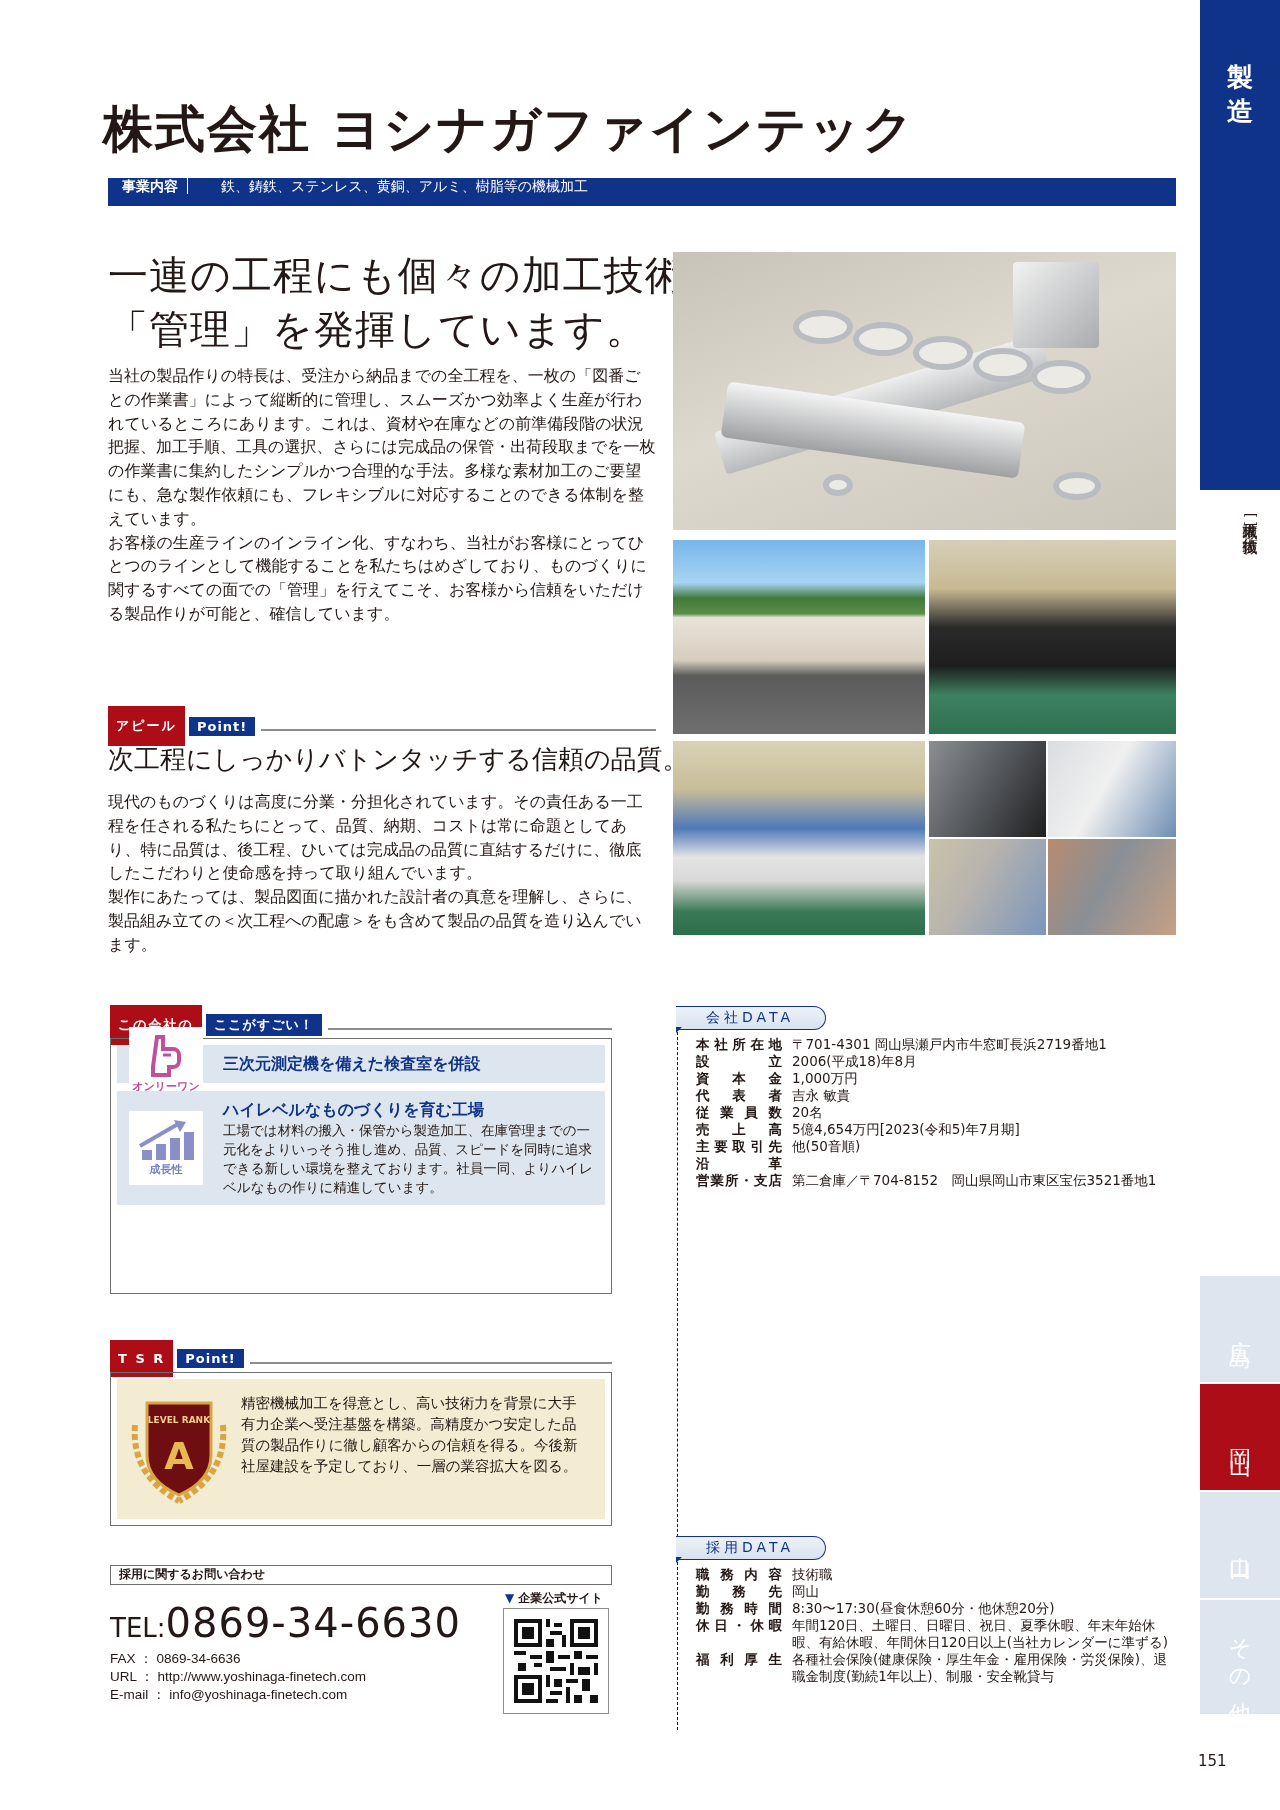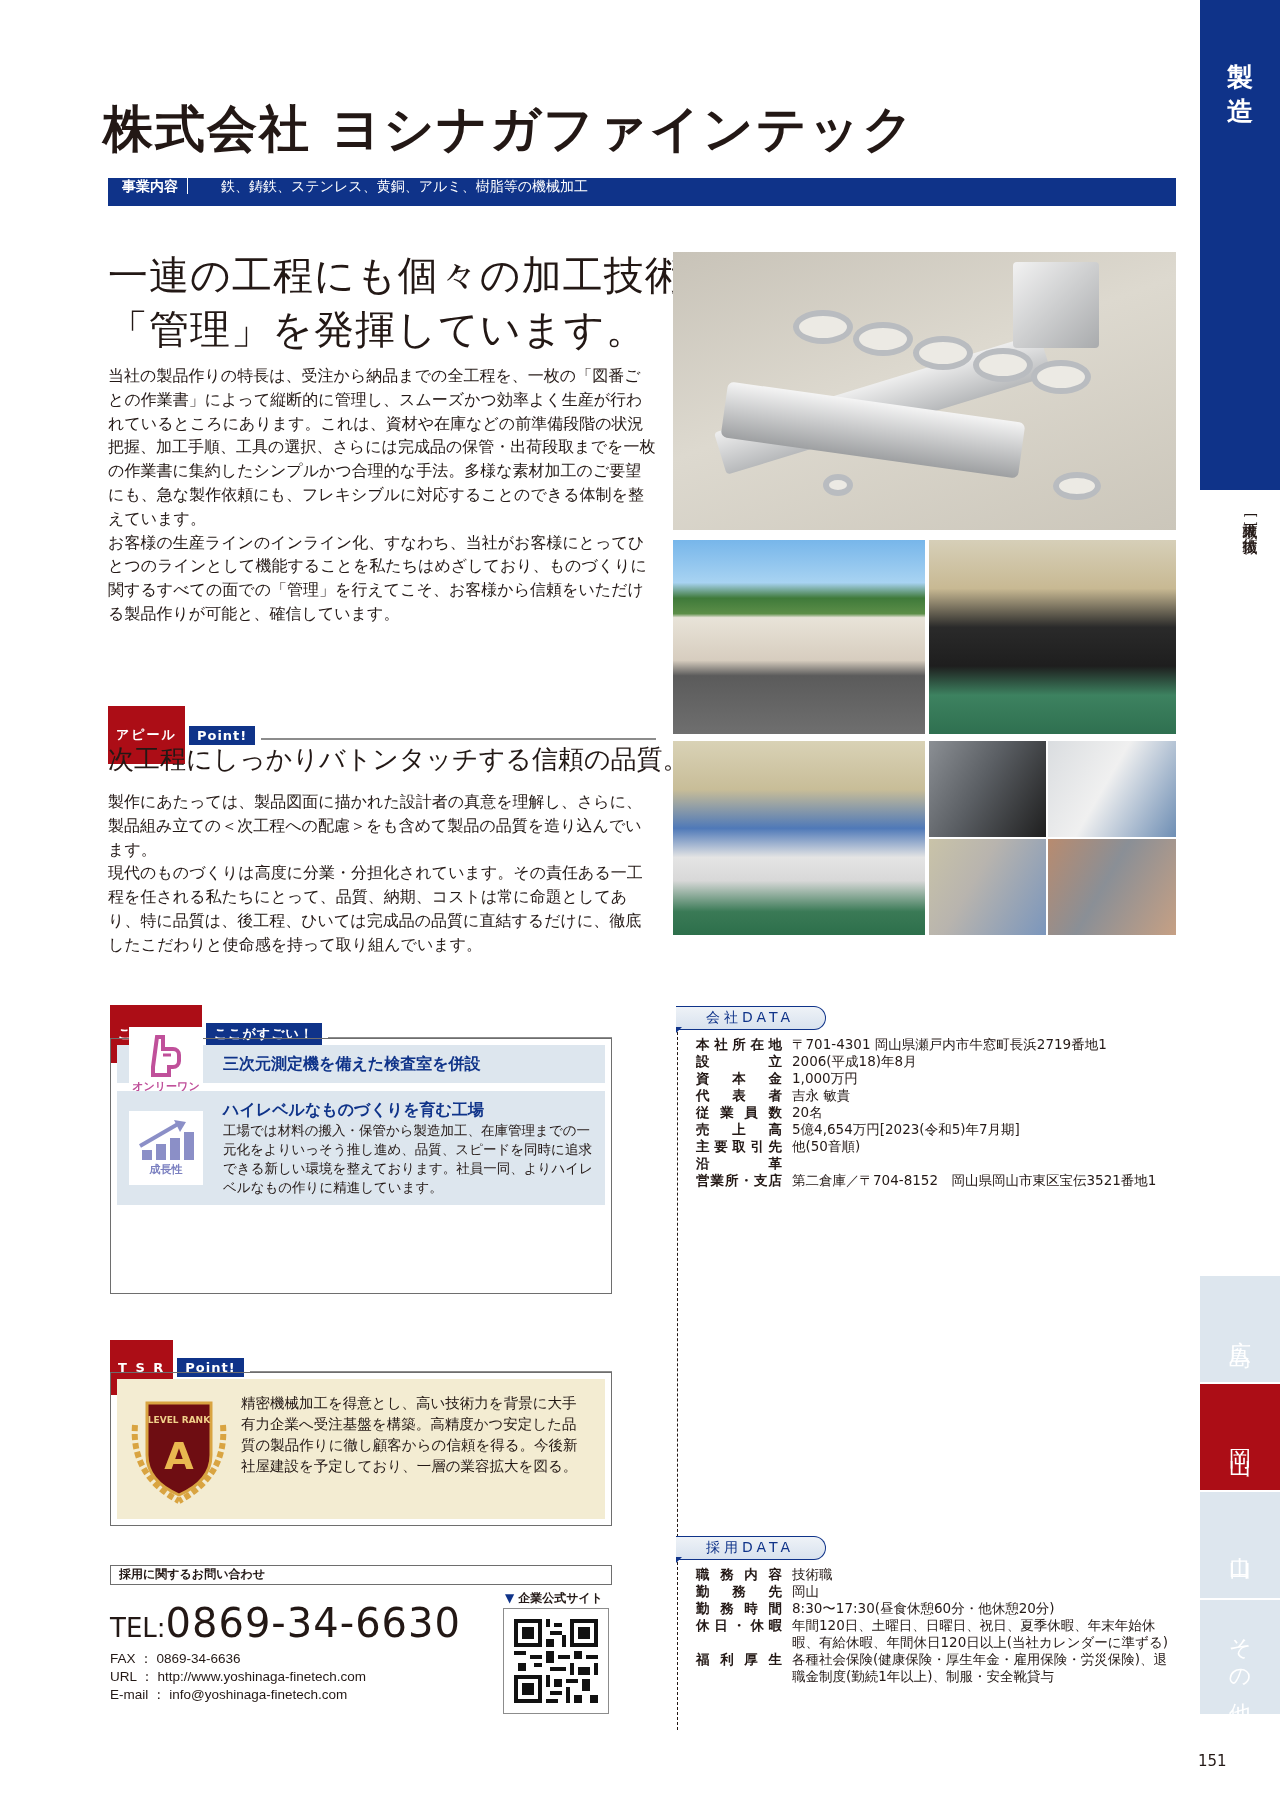--- a/index.html
+++ b/index.html
@@ -21,21 +21,21 @@
   #pagenum { left: 1198px; top: 1752px; font-size: 15px; color: #231815; }
 
   
   .serif { font-family: "DejaVu Serif", "Liberation Serif", serif; }
   #lead { left: 108px; top: 248px; font-size: 40px; line-height: 54px; letter-spacing: 1px; color: #231815; }
   .body { font-size: 16px; line-height: 23.8px; color: #231815; }
   #intro { left: 108px; top: 364px; width: 548px; }
 
   
   .tagrow { display: flex; align-items: center; }
-  .tag-red { background: #ac0d16; color: #fff; font-weight: bold; font-size: 13px; padding: 20px 8px; letter-spacing: 2px; }
+  .tag-red { background: #ac0d16; color: #fff; font-weight: bold; font-size: 13px; padding: 11px 8px; letter-spacing: 2px; }
   .tag-blue { background: #0f3389; color: #fff; font-weight: bold; font-size: 13px; padding: 2px 8px; margin-left: 4px; letter-spacing: 1px; }
   .tagline { flex: 1; height: 2px; background: #8c8c8c; margin-left: 6px; margin-top: 8px; }
   #appeal-hdr { left: 108px; top: 706px; width: 548px; }
   #appeal-title { left: 108px; top: 742px; font-size: 26px; color: #231815; white-space: nowrap; }
   #appeal-body { left: 108px; top: 790px; width: 548px; }
 
   
   #sugoi-hdr { left: 110px; top: 1005px; width: 502px; }
   #sugoi-box { left: 110px; top: 1038px; width: 502px; height: 256px; border: 1.5px solid #6e6e6e; padding: 6px; }
   .feat { background: #dde6ee; position: relative; padding: 8px 10px 8px 106px; }
@@ -124,22 +124,22 @@
   <p>お客様の生産ラインのインライン化、すなわち、当社がお客様にとってひとつのラインとして機能することを私たちはめざしており、ものづくりに関するすべての面での「管理」を行えてこそ、お客様から信頼をいただける製品作りが可能と、確信しています。</p>
 </div>
 
 <div id="appeal-hdr" class="abs tagrow">
   <span class="tag-red">アピール</span>
   <span class="tag-blue">Point!</span>
   <span class="tagline"></span>
 </div>
 <div id="appeal-title" class="abs serif">次工程にしっかりバトンタッチする信頼の品質。</div>
 <div id="appeal-body" class="abs body">
+  <p>現代のものづくりは高度に分業・分担化されています。その責任ある一工程を任される私たちにとって、品質、納期、コストは常に命題としてあり、特に品質は、後工程、ひいては完成品の品質に直結するだけに、徹底したこだわりと使命感を持って取り組んでいます。</p>
   <p>製作にあたっては、製品図面に描かれた設計者の真意を理解し、さらに、製品組み立ての＜次工程への配慮＞をも含めて製品の品質を造り込んでいます。</p>
-  <p>現代のものづくりは高度に分業・分担化されています。その責任ある一工程を任される私たちにとって、品質、納期、コストは常に命題としてあり、特に品質は、後工程、ひいては完成品の品質に直結するだけに、徹底したこだわりと使命感を持って取り組んでいます。</p>
 </div>
 
 <div id="sugoi-hdr" class="abs tagrow">
   <span class="tag-red">この会社の</span>
   <span class="tag-blue">ここがすごい！</span>
   <span class="tagline"></span>
 </div>
 <div id="sugoi-box" class="abs">
   <div class="feat">
     <div class="icon">

